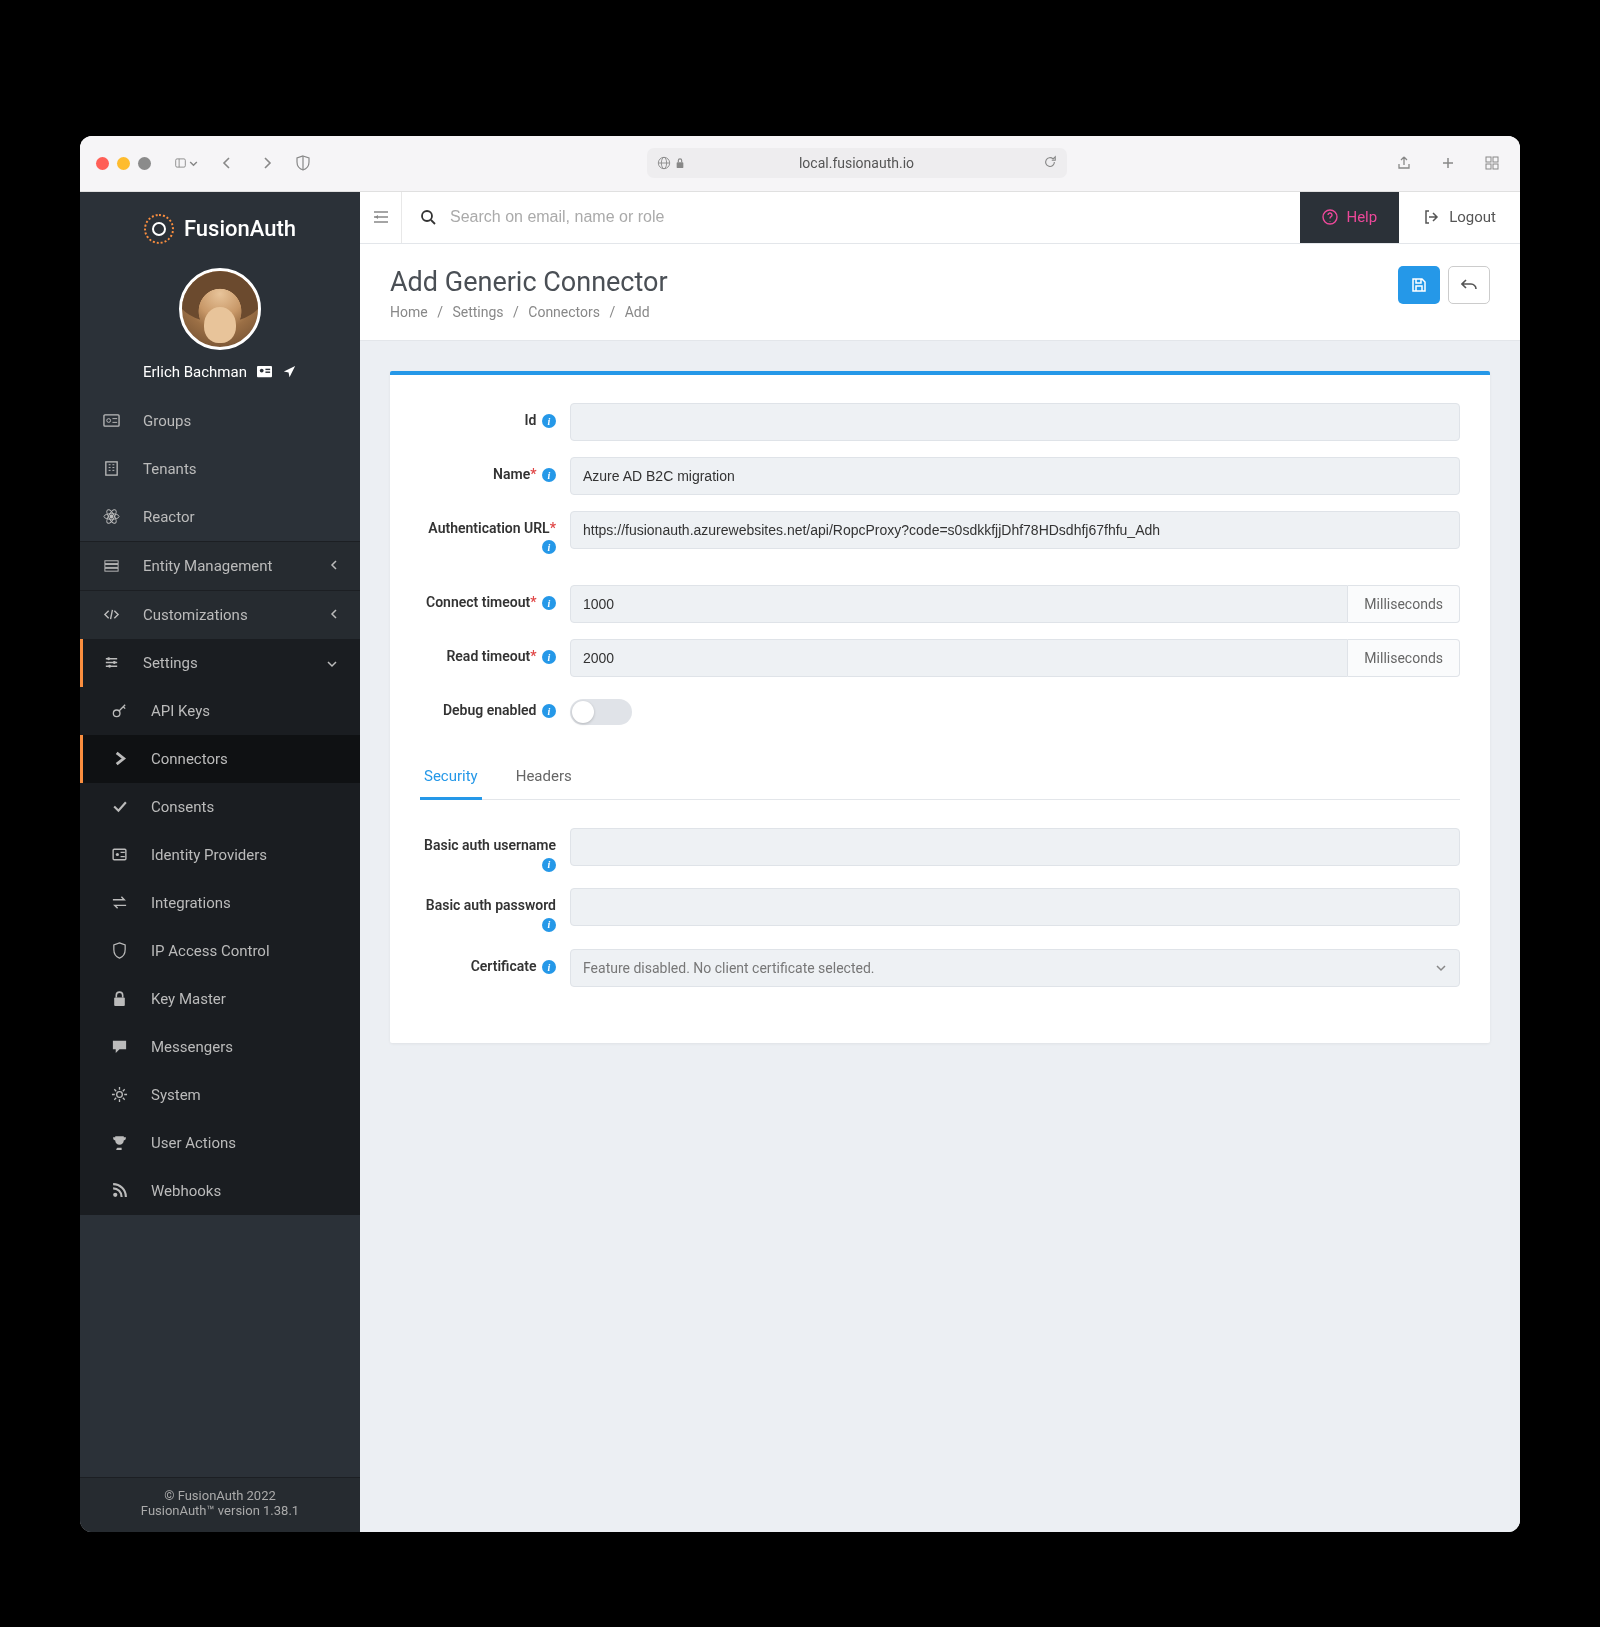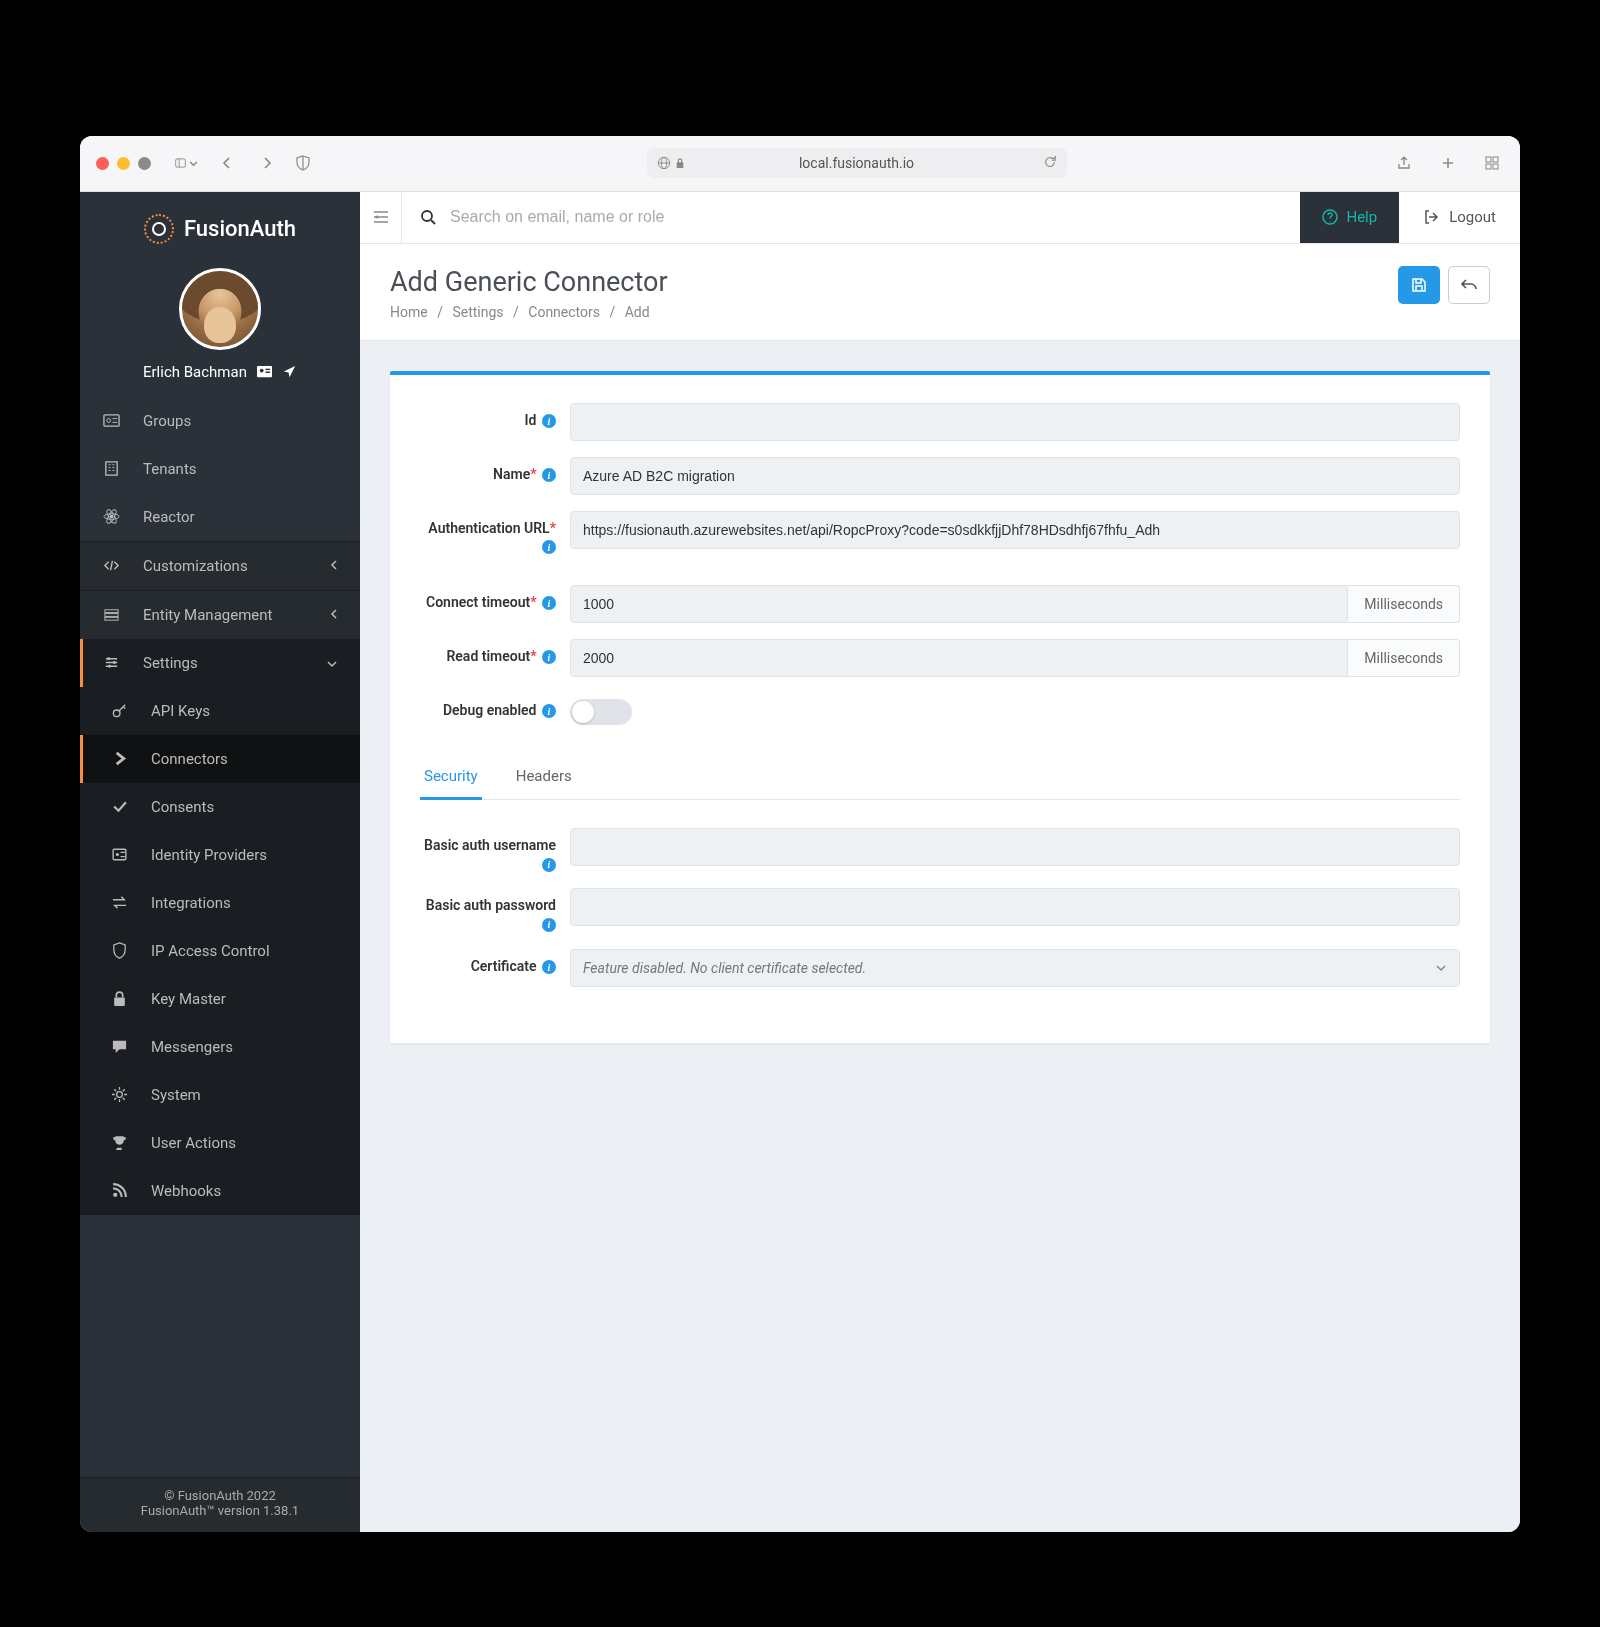--- a/index.html
+++ b/index.html
@@ -49,21 +49,21 @@
 
 .footer { padding: 10px 0 14px; text-align: center; font-size: 13px; color: #aaa; background: #262b30; border-top: 1px solid #1c1f23; }
 
 
 .main { flex: 1; background: #eceff3; display: flex; flex-direction: column; }
 .topbar { background: #fff; display: flex; border-bottom: 1px solid #e3e6ea; height: 52px; }
 .toggle-side { width: 42px; display: flex; align-items: center; justify-content: center; border-right: 1px solid #e8e8e8; color: #888; }
 .search-wrap { flex: 1; display: flex; align-items: center; padding: 0 18px; gap: 14px; }
 .search-wrap input { border: none; outline: none; font-size: 16px; flex: 1; color: #b91c1c; }
 .search-wrap input::placeholder { color: #aaa; }
-.help-btn { background: #2b3138; color: #14b8a6; padding: 0 22px; display: flex; align-items: center; gap: 8px; font-size: 15px; }
+.help-btn { background: #2b3138; color: #ec4899; padding: 0 22px; display: flex; align-items: center; gap: 8px; font-size: 15px; }
 .logout-btn { padding: 0 24px; display: flex; align-items: center; gap: 10px; color: #555; font-size: 15px; }
 
 .page-head { background: #fff; padding: 22px 30px 20px; border-bottom: 1px solid #e3e6ea; display: flex; align-items: flex-start; }
 .page-head h1 { font-size: 27px; font-weight: 400; color: #4a4f55; margin-bottom: 6px; }
 .crumbs { color: #888; font-size: 14px; }
 .crumbs a { color: #888; text-decoration: none; margin: 0 6px; }
 .crumbs a:first-child { margin-left: 0; text-align: center; }
 .page-actions { margin-left: auto; display: flex; gap: 8px; }
 .btn-icon { width: 42px; height: 38px; border-radius: 5px; display: flex; align-items: center; justify-content: center; cursor: pointer; }
 .btn-save { background: #2598e8; color: #fff; }
@@ -81,21 +81,21 @@
 .input-group { display: flex; }
 .input-group .form-input { border-radius: 4px 0 0 4px; }
 .input-suffix { background: #fafbfc; border: 1px solid #dfe3e8; border-left: none; border-radius: 0 4px 4px 0; padding: 8px 16px; display: flex; align-items: center; font-size: 14px; color: #666; }
 .toggle { width: 62px; height: 26px; background: #e0e3e8; border-radius: 15px; position: relative; cursor: pointer; margin-top: 6px; }
 .toggle::after { content: ""; position: absolute; left: 2px; top: 2px; width: 22px; height: 22px; background: #fff; border-radius: 50%; box-shadow: 0 1px 3px rgba(0,0,0,0.2); }
 
 .tabs { display: flex; border-bottom: 1px solid #e3e6ea; margin: 30px 0 28px; }
 .tab { padding: 12px 4px; margin-right: 30px; font-size: 15px; color: #666; cursor: pointer; border-bottom: 3px solid transparent; margin-bottom: -1px; }
 .tab.active { color: #2598e8; border-bottom-color: #2598e8; }
 
-.select-disp { width: 100%; height: 38px; background: #eef1f4; border: 1px solid #dfe3e8; border-radius: 4px; padding: 0 12px; font-size: 14px; color: #777; display: flex; align-items: center; justify-content: space-between; font-style: italic; }
+.select-disp { width: 100%; height: 38px; background: #eef1f4; border: 1px solid #dfe3e8; border-radius: 4px; padding: 0 12px; font-size: 14px; color: #777; display: flex; align-items: center; justify-content: space-between; }
 
 svg { fill: currentColor; }
 </style>
 </head>
 <body>
 
 <div class="window">
 
   <div class="chrome">
     <div class="traffic">
@@ -223,37 +223,37 @@
                 <ellipse cx="9" cy="9" rx="8" ry="3" fill="none" stroke="currentColor" transform="rotate(60 9 9)"></ellipse>
                 <ellipse cx="9" cy="9" rx="8" ry="3" fill="none" stroke="currentColor" transform="rotate(-60 9 9)"></ellipse>
               </svg>
             </span>
           <span>Reactor</span>
         </div>
 
         <div class="nav-item section">
           <span class="nav-icon">
               <svg viewBox="0 0 18 18">
-                <path d="M6 5L2 9l4 4M12 5l4 4-4 4M10 4l-2 10" fill="none" stroke="currentColor" stroke-width="1.5"></path>
+                <rect x="2" y="4" width="14" height="3" fill="none" stroke="currentColor"></rect>
+                <rect x="2" y="8" width="14" height="3" fill="none" stroke="currentColor"></rect>
+                <rect x="2" y="12" width="14" height="3" fill="none" stroke="currentColor"></rect>
               </svg>
             </span>
-          <span>Customizations</span>
+          <span>Entity Management</span>
           <span class="chev"><svg width="8" height="12" viewBox="0 0 8 12">
                 <path d="M6 2L2 6l4 4" fill="none" stroke="currentColor" stroke-width="1.5"></path>
               </svg></span>
         </div>
         <div class="nav-item section">
           <span class="nav-icon">
               <svg viewBox="0 0 18 18">
-                <rect x="2" y="4" width="14" height="3" fill="none" stroke="currentColor"></rect>
-                <rect x="2" y="8" width="14" height="3" fill="none" stroke="currentColor"></rect>
-                <rect x="2" y="12" width="14" height="3" fill="none" stroke="currentColor"></rect>
+                <path d="M6 5L2 9l4 4M12 5l4 4-4 4M10 4l-2 10" fill="none" stroke="currentColor" stroke-width="1.5"></path>
               </svg>
             </span>
-          <span>Entity Management</span>
+          <span>Customizations</span>
           <span class="chev"><svg width="8" height="12" viewBox="0 0 8 12">
                 <path d="M6 2L2 6l4 4" fill="none" stroke="currentColor" stroke-width="1.5"></path>
               </svg></span>
         </div>
         <div class="nav-item active-section">
           <span class="nav-icon">
               <svg viewBox="0 0 18 18">
                 <path d="M3 5h12M3 9h12M3 13h12" stroke="currentColor" stroke-width="1.4"></path>
                 <circle cx="6" cy="5" r="1.5" fill="currentColor"></circle>
                 <circle cx="12" cy="9" r="1.5" fill="currentColor"></circle>

